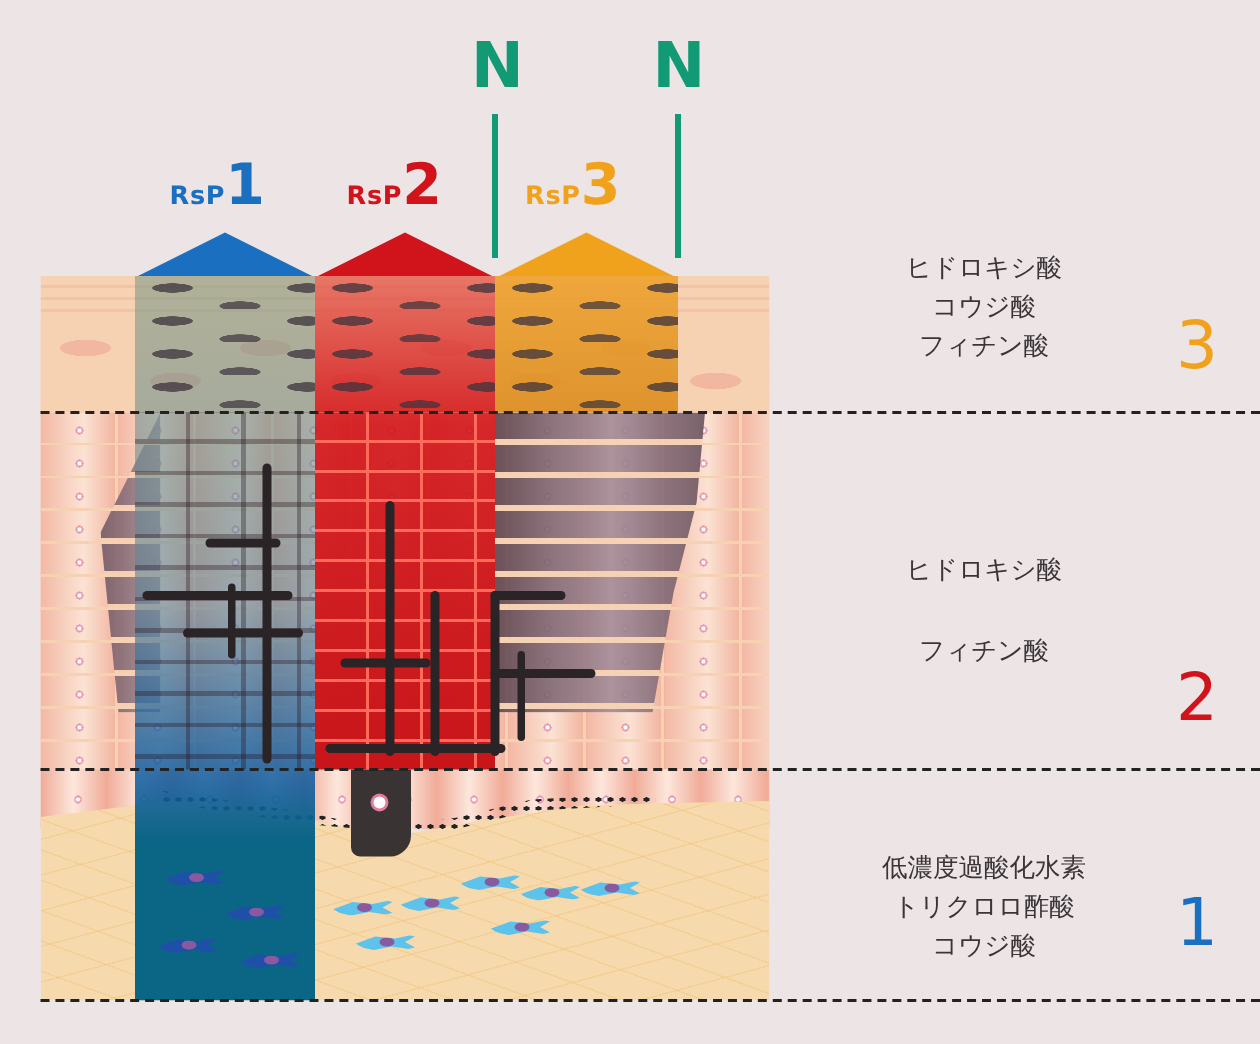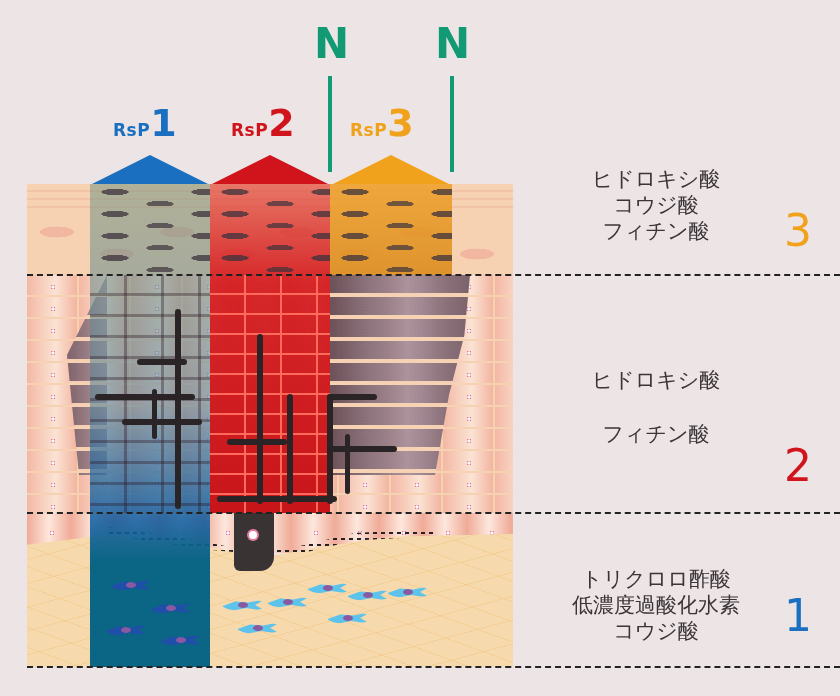--- a/index.html
+++ b/index.html
@@ -115,21 +115,21 @@
   #n2 { left:435px; }
   .nline { position:absolute; top:76px; width:4px; height:96px; background:#119a73; }
   #nline1 { left:328px; }
   #nline2 { left:450px; }
 
   .dash { position:absolute; left:27px; width:813px; height:0; border-top:2px dashed #222; }
   #dash1 { top:274px; }
   #dash2 { top:512px; }
   #dash3 { top:666px; }
 
-  .acids { position:absolute; text-align:center; color:#3b3538; font-size:21px; line-height:26px; font-family:"DejaVu Serif", serif; width:200px; }
+  .acids { position:absolute; text-align:center; color:#3b3538; font-size:17px; line-height:26px; font-family:"DejaVu Serif", serif; width:200px; }
   #acids3 { left:556px; top:166px; }
   #acids2 { left:556px; top:366px; line-height:28px; }
   #acids2 div + div { margin-top:26px; }
   #acids1 { left:556px; top:566px; }
 
   .level { position:absolute; font-size:44px; font-family:"DejaVu Sans", sans-serif; }
   #level3 { left:784px; top:205px; color:#f0a21c; }
   #level2 { left:784px; top:440px; color:#d1141b; }
   #level1 { left:784px; top:590px; color:#1a6fc0; }
 </style>
@@ -212,20 +212,20 @@
 <div class="acids" id="acids3">
   <div>ヒドロキシ酸</div>
   <div>コウジ酸</div>
   <div>フィチン酸</div>
 </div>
 <div class="acids" id="acids2">
   <div>ヒドロキシ酸</div>
   <div>フィチン酸</div>
 </div>
 <div class="acids" id="acids1">
+  <div>低濃度過酸化水素</div>
   <div>トリクロロ酢酸</div>
-  <div>低濃度過酸化水素</div>
   <div>コウジ酸</div>
 </div>
 
 <div class="level" id="level3">3</div>
 <div class="level" id="level2">2</div>
 <div class="level" id="level1">1</div>
 
 </body></html>

